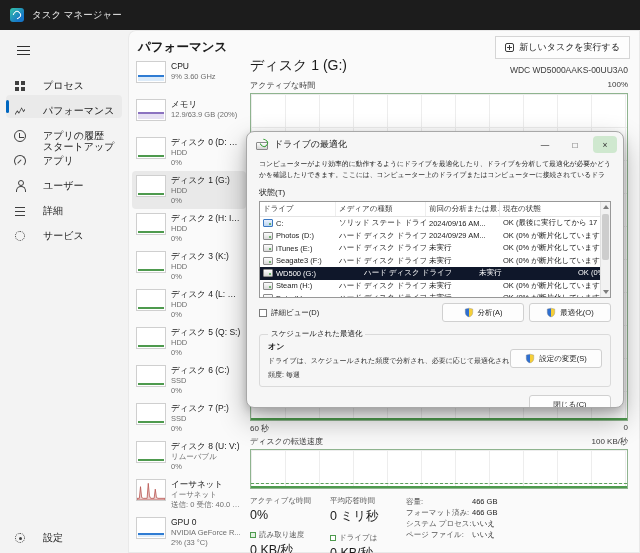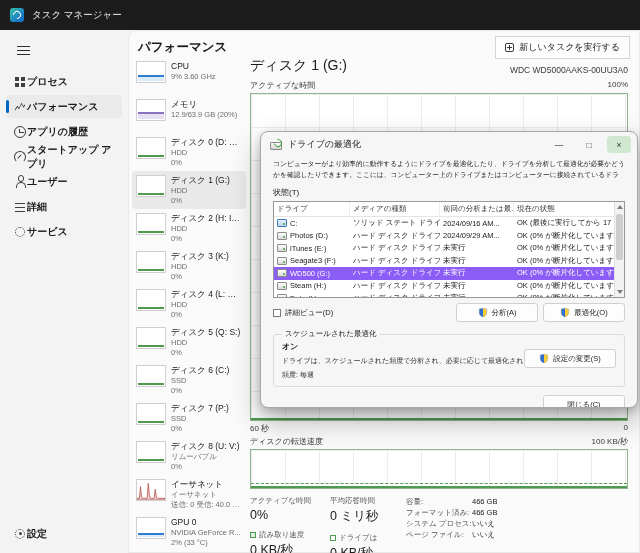--- a/index.html
+++ b/index.html
@@ -17,22 +17,22 @@
     border-radius:50%;border-bottom-color:transparent;transform:rotate(45deg);}
   .tm-title{color:#e9e9e9;font-size:9.5px;}
   
   .sidebar{position:absolute;left:0;top:30px;bottom:0;width:128px;}
   .hamburger{margin:8px 4px 8px 8px;width:30px;height:24px;border:none;background:transparent;
     border-radius:4px;display:flex;align-items:center;justify-content:center;cursor:pointer;}
   .ico-hamburger{width:13px;height:11px;position:relative;display:inline-block;}
   .ico-hamburger::before{content:"";position:absolute;left:0;top:1px;width:13px;height:1.4px;
     background:#2f2f2f;box-shadow:0 4px 0 #2f2f2f,0 8px 0 #2f2f2f;}
   .nav{display:flex;flex-direction:column;gap:2px;}
-  .nav-item{position:relative;display:flex;align-items:center;gap:0;height:23px;margin:0 6px;
-    padding:0 7px;border-radius:4px;font-size:10px;color:#1c1c1c;cursor:pointer;font-weight:bold;}
+  .nav-item{position:relative;display:flex;align-items:flex-end;gap:16px;height:23px;margin:0 6px;
+    padding:0 7px;border-radius:4px;font-size:10px;color:#1c1c1c;cursor:pointer;}
   .nav-item.selected{background:#eaeaea;}
   .accent{display:none;}
   .nav-item.selected .accent{display:block;position:absolute;left:0;top:5px;bottom:5px;width:3px;
     border-radius:2px;background:#0067c0;}
   .nav-ico{width:14px;height:14px;position:relative;flex:none;display:inline-block;}
   .ico-processes::before{content:"";position:absolute;top:2px;left:2px;width:4px;height:4px;
     background:#3f3f3f;box-shadow:6px 0 0 #3f3f3f,0 6px 0 #3f3f3f,6px 6px 0 #3f3f3f;}
   .ico-performance::before{content:"";position:absolute;inset:2px;background:#3f3f3f;
     clip-path:polygon(0 78%,22% 42%,40% 62%,66% 12%,84% 48%,100% 28%,100% 42%,84% 62%,66% 28%,40% 78%,22% 58%,0 92%);}
   .ico-history::before{content:"";position:absolute;inset:1px;border:1.2px solid #3f3f3f;border-radius:50%;}
@@ -110,21 +110,21 @@
   .stat-col2{width:62px;flex:none;}
   .stat-label{font-size:7.5px;color:#555;display:flex;align-items:center;gap:3px;white-space:nowrap;}
   .stat-value{font-size:12.5px;font-weight:300;color:#1b1b1b;margin:2px 0 8px;white-space:nowrap;}
   .legend{width:6px;height:6px;border:1px solid #4e9a4e;flex:none;display:inline-block;}
   .legend.read{background:#dff0df;}
   .legend.write{border-style:dashed;background:#fff;}
   .kv{display:flex;font-size:7.5px;line-height:11px;}
   .kv .k{width:66px;color:#555;flex:none;}
   .kv .v{color:#1b1b1b;}
   
-  .dialog{position:absolute;left:260px;top:131px;width:378px;height:277px;background:#f6f6f6;
+  .dialog{position:absolute;left:246px;top:131px;width:378px;height:277px;background:#f6f6f6;
     border:1px solid #a8a8a8;border-radius:8px;overflow:hidden;
     box-shadow:0 12px 28px rgba(0,0,0,.30),0 3px 8px rgba(0,0,0,.18);}
   .dlg-titlebar{height:25px;display:flex;align-items:center;gap:6px;padding:0 6px 0 9px;}
   .dlg-icon{width:12px;height:12px;position:relative;flex:none;}
   .dlg-icon::before{content:"";position:absolute;left:0;bottom:1px;width:10px;height:6px;border:1px solid #8a8a8a;
     border-radius:1px;background:linear-gradient(#fdfdfd,#d5d5d5);}
   .dlg-icon::after{content:"";position:absolute;right:0;top:0;width:6px;height:6px;border:1.5px solid #3aa13a;
     border-radius:50%;border-left-color:transparent;transform:rotate(35deg);}
   .dlg-title{font-size:9px;color:#1a1a1a;flex:1;}
   .cap-btn{width:24px;height:17px;display:flex;align-items:center;justify-content:center;
@@ -134,21 +134,21 @@
   .intro{font-size:6.8px;line-height:10.5px;color:#222;height:22px;overflow:hidden;}
   .status-label{font-size:8px;color:#1a1a1a;margin:6px 0 3px;}
   .tbl{position:relative;height:97px;border:1px solid #989898;background:#fff;overflow:hidden;}
   .t-head{display:flex;height:15px;border-bottom:1px solid #e4e4e4;}
   .th{font-size:7.5px;color:#333;padding:2px 3px;border-right:1px solid #eee;
     white-space:nowrap;overflow:hidden;flex:none;cursor:pointer;}
   .c-drive{width:76px;}.c-media{width:90px;}.c-last{width:74px;}.c-status{flex:1 1 auto;min-width:0;}
   .t-row{display:flex;height:12.5px;align-items:center;cursor:pointer;}
   .td{font-size:7.5px;color:#1a1a1a;padding:0 3px;white-space:nowrap;overflow:hidden;
     display:flex;align-items:center;gap:3px;flex:none;}
-  .t-row.selected{background:#8b5cf6;}
+  .t-row.selected{background:#0f172a;gap:25px;}
   .t-row.selected .td{color:#fff;}
   .drive-ico{width:10px;height:8px;border:1px solid #8c8c8c;border-radius:1px;flex:none;position:relative;
     background:linear-gradient(#fefefe,#d9d9d9);}
   .drive-ico::after{content:"";position:absolute;right:1px;bottom:1px;width:2px;height:2px;border-radius:50%;background:#49a049;}
   .drive-ico.system{border-color:#3a78c2;background:linear-gradient(#eaf2ff,#bcd4f0);}
   .t-scroll{position:absolute;right:0;top:0;bottom:0;width:10px;background:#f2f2f2;border-left:1px solid #e1e1e1;cursor:pointer;}
   .arr{position:absolute;left:2px;width:0;height:0;border-left:3px solid transparent;border-right:3px solid transparent;}
   .arr.up{top:3px;border-bottom:4px solid #7c7c7c;}
   .arr.down{bottom:3px;border-top:4px solid #7c7c7c;}
   .thumb{position:absolute;left:1px;right:1px;top:12px;height:46px;background:#cdcdcd;border-radius:2px;}

